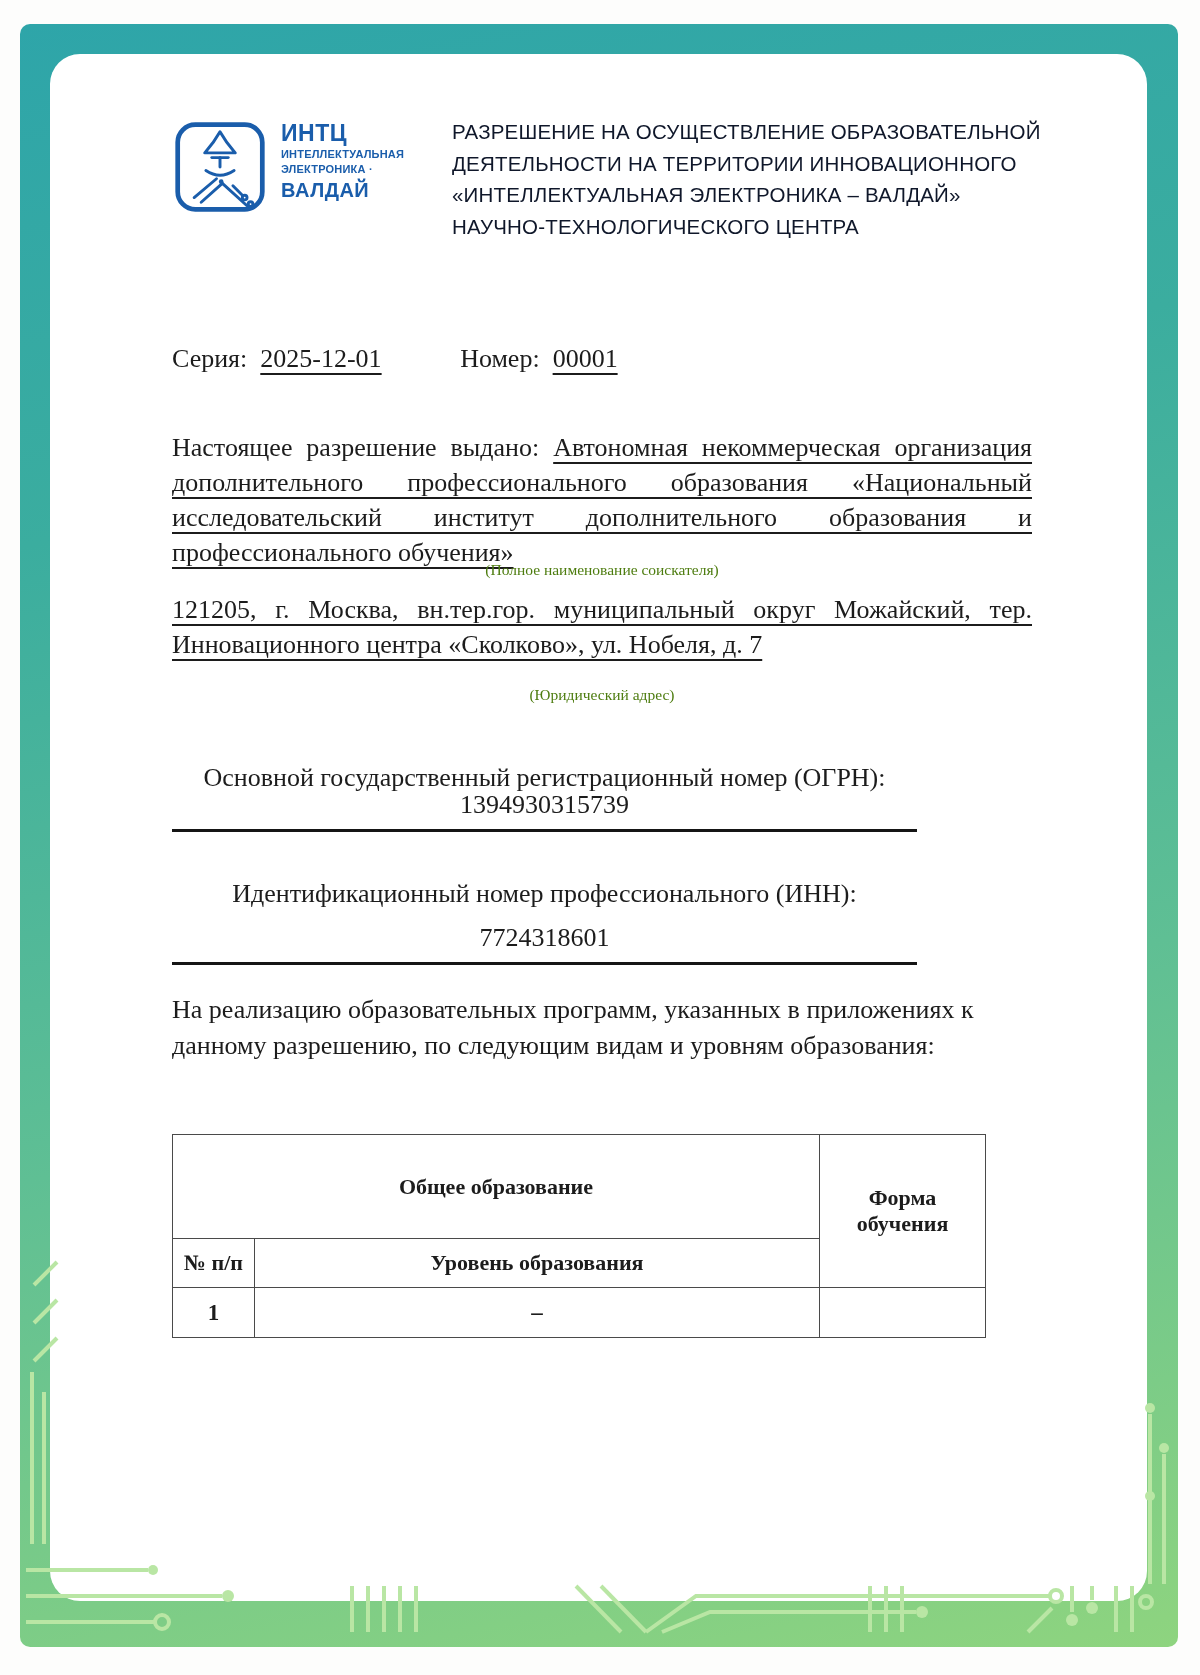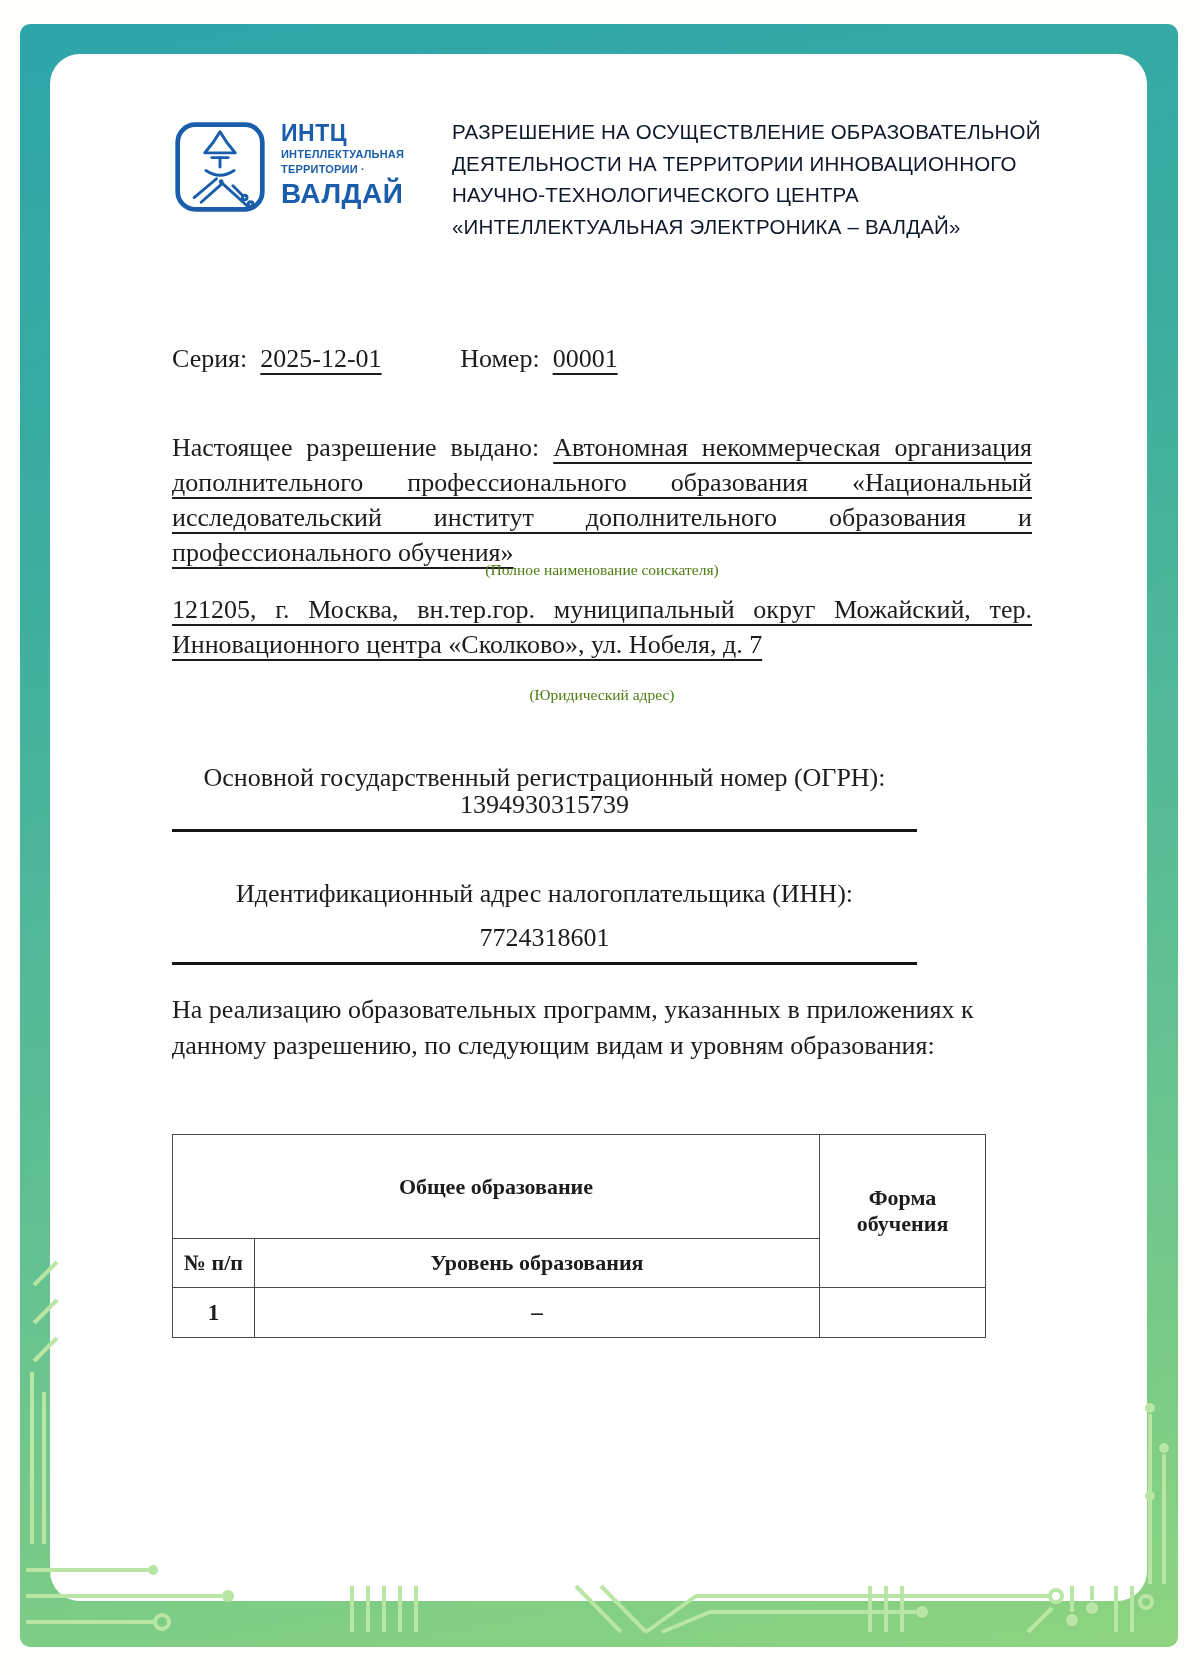--- a/index.html
+++ b/index.html
@@ -17,21 +17,21 @@
     background:#ffffff;border-radius:30px;
   }
   .circuit{position:absolute;left:0;top:0;width:1158px;height:1623px;pointer-events:none;}
 
   
   .logo-wrap{position:absolute;left:173px;top:118px;width:270px;}
   .logo-icon{position:absolute;left:0;top:2px;width:94px;height:94px;}
   .logo-text{position:absolute;left:108px;top:4px;font-family:"Liberation Sans",sans-serif;color:#1a5dab;line-height:1;}
   .logo-short{font-size:23px;font-weight:bold;letter-spacing:.5px;}
   .logo-small{font-size:11px;font-weight:bold;margin-top:4px;letter-spacing:.2px;}
-  .logo-name{font-size:28px;font-weight:bold;margin-top:5px;letter-spacing:.5px;}
+  .logo-name{font-size:20px;font-weight:bold;margin-top:5px;letter-spacing:.5px;}
 
   .doc-title{
     position:absolute;left:452px;top:116px;width:700px;
     font-family:"Liberation Sans",sans-serif;font-size:20.5px;line-height:31.5px;
     color:#0f172a;font-weight:500;letter-spacing:.2px;
   }
 
   
   .content{position:absolute;left:172px;top:0;width:860px;}
   .abs{position:absolute;left:0;}
@@ -122,30 +122,30 @@
     <path d="M48,140 L84,108"></path>
     <path d="M84,108 L126,146"></path>
     <path d="M102,112 L118,128"></path>
     <circle cx="122" cy="132" r="4"></circle>
     <circle cx="132" cy="143" r="4"></circle>
     <circle cx="82" cy="105" r="4" fill="#1a5dab" stroke="none"></circle>
   </svg>
   <div class="logo-text">
     <div class="logo-short">ИНТЦ</div>
     <div class="logo-small">ИНТЕЛЛЕКТУАЛЬНАЯ</div>
-    <div class="logo-small">ТЕРРИТОРИИ ·</div>
+    <div class="logo-small">ЭЛЕКТРОНИКА ·</div>
     <div class="logo-name">ВАЛДАЙ</div>
   </div>
 </div>
 
 <div class="doc-title">
   <div>РАЗРЕШЕНИЕ НА ОСУЩЕСТВЛЕНИЕ ОБРАЗОВАТЕЛЬНОЙ</div>
   <div>ДЕЯТЕЛЬНОСТИ НА ТЕРРИТОРИИ ИННОВАЦИОННОГО</div>
+  <div>«ИНТЕЛЛЕКТУАЛЬНАЯ ЭЛЕКТРОНИКА –  ВАЛДАЙ»</div>
   <div>НАУЧНО-ТЕХНОЛОГИЧЕСКОГО ЦЕНТРА</div>
-  <div>«ИНТЕЛЛЕКТУАЛЬНАЯ ЭЛЕКТРОНИКА –  ВАЛДАЙ»</div>
 </div>
 
 <div class="content">
 
   <div class="abs series-row" style="top:344px;">
     <span class="series-group">
       <span>Серия:</span>&nbsp;
       <span class="u">2025-12-01</span>
     </span>
     <span>
@@ -165,21 +165,21 @@
   <div class="abs body-txt just" style="top:592px;width:860px;">
     <span class="u">121205, г. Москва, вн.тер.гор. муниципальный округ Можайский, тер. Инновационного центра «Сколково», ул. Нобеля, д. 7</span>
   </div>
 
   <div class="abs caption" style="top:686px;">(Юридический адрес)</div>
 
   <div class="abs body-txt centerblock" style="top:744px;margin-top:16px;">Основной государственный регистрационный номер (ОГРН):</div>
   <div class="abs body-txt centerblock" style="top:787px;">1394930315739</div>
   <div class="abs rule" style="top:829px;"></div>
 
-  <div class="abs body-txt centerblock" style="top:876px;">Идентификационный адрес налогоплательщика (ИНН):</div>
+  <div class="abs body-txt centerblock" style="top:876px;">Идентификационный номер профессионального (ИНН):</div>
   <div class="abs body-txt centerblock" style="top:920px;">7724318601</div>
   <div class="abs rule" style="top:962px;"></div>
 
   <div class="abs body-txt" style="top:992px;width:860px;line-height:36px;">На реализацию образовательных программ, указанных в приложениях к данному разрешению, по следующим видам и уровням образования:</div>
 
   <table class="lic-table abs" style="top:1134px;">
     <colgroup>
       <col class="col-num">
         <col class="col-level">
         <col class="col-form">

